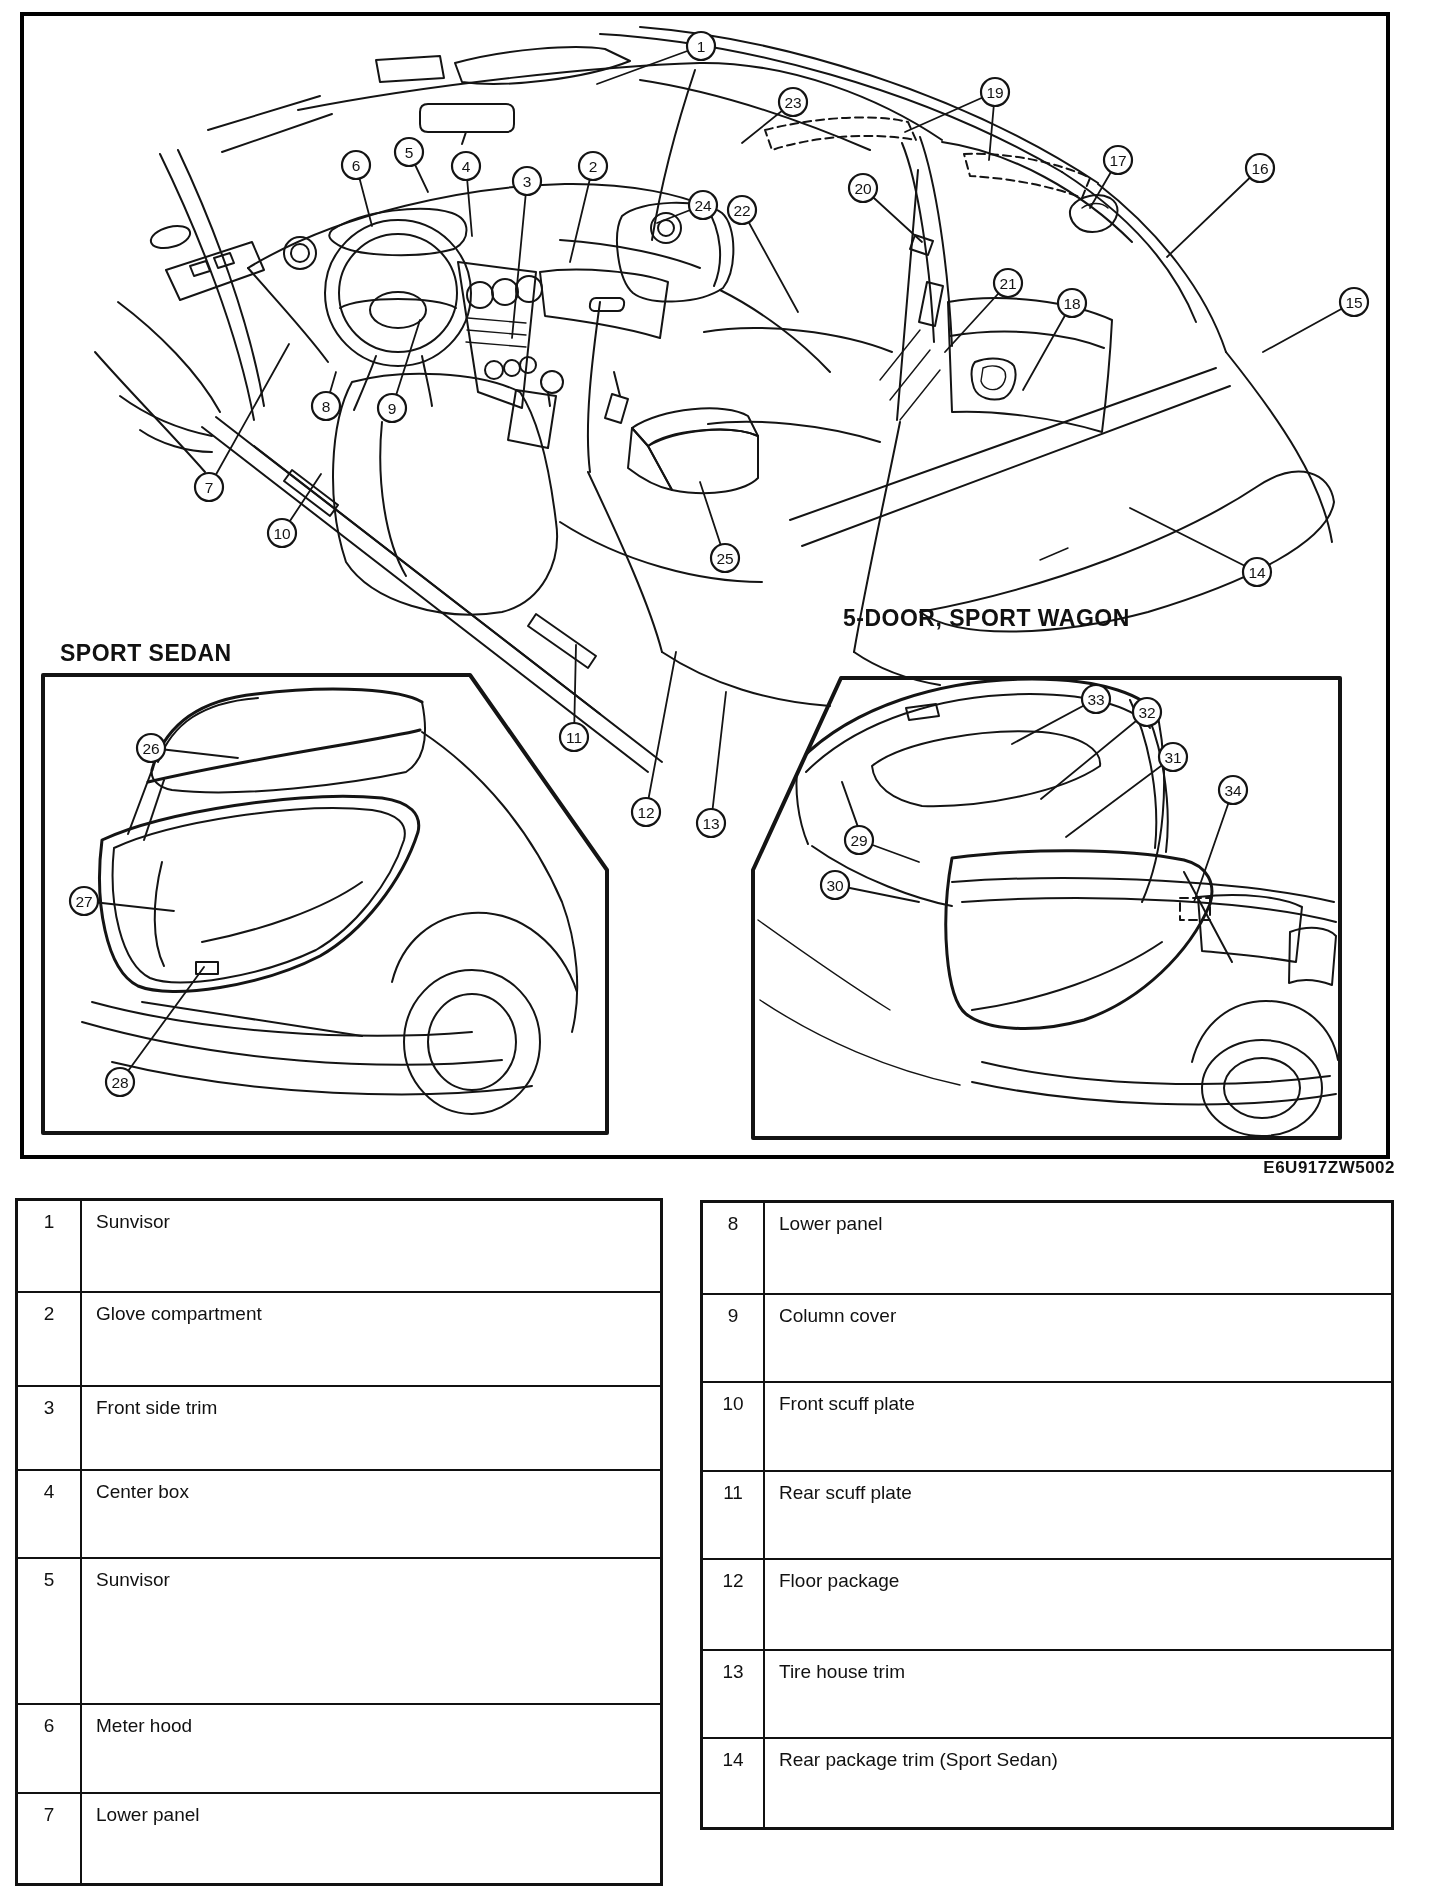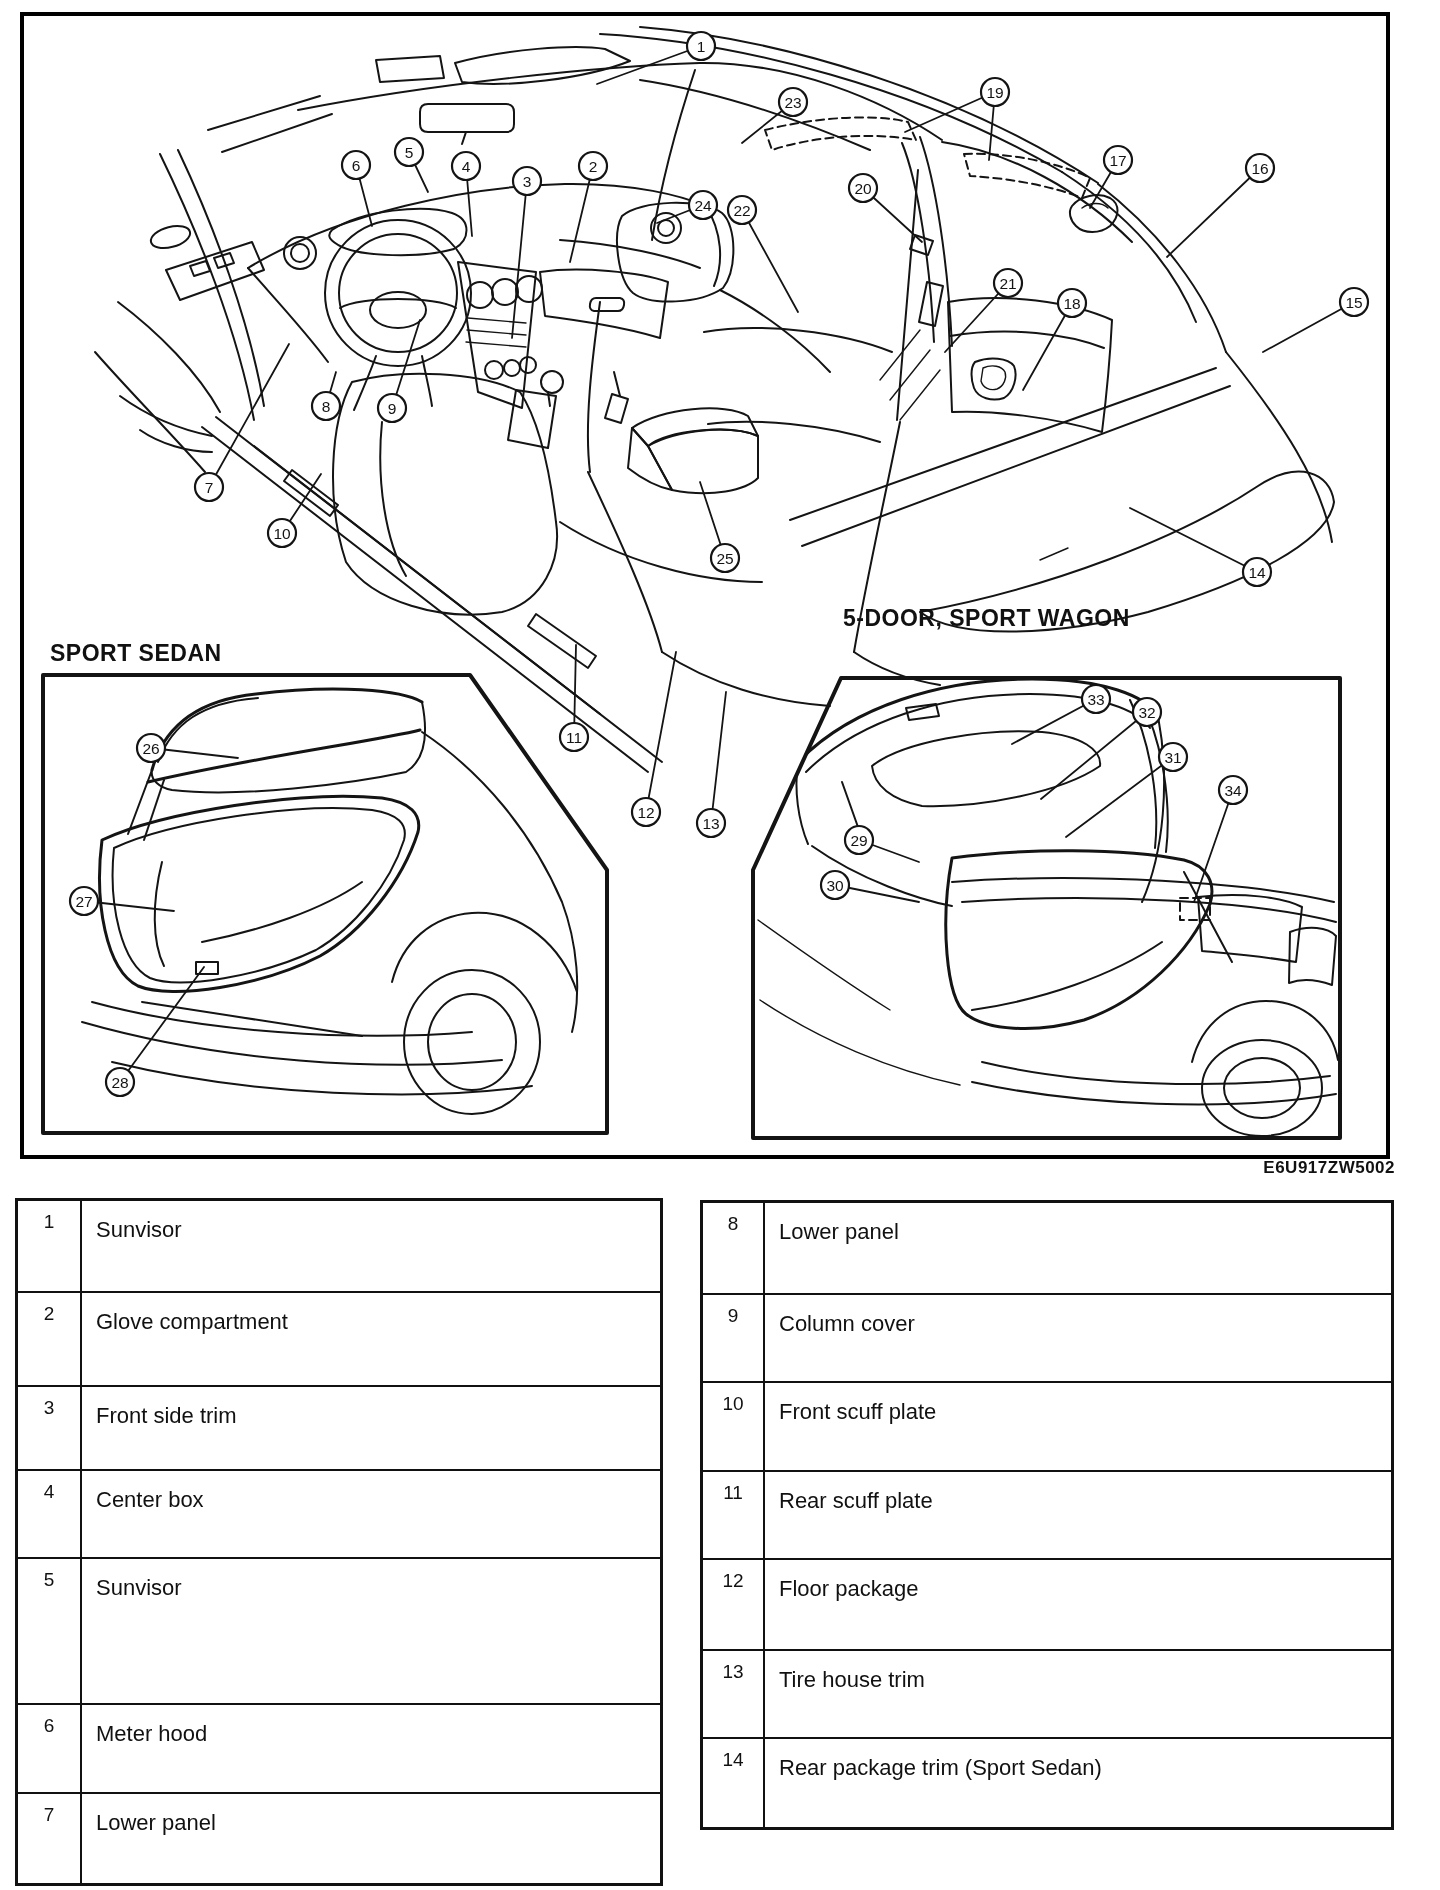--- a/index.html
+++ b/index.html
@@ -20,21 +20,21 @@
         font-size:15.5px;text-anchor:middle;}
   .inset-label{position:absolute;font-weight:bold;font-size:23px;letter-spacing:0.5px;
         white-space:nowrap;}
   .figure-code{position:absolute;right:45px;top:1158px;font-weight:bold;font-size:17px;
         letter-spacing:0.5px;}
   .ptable{position:absolute;border:3px solid #111;background:#fff;box-sizing:border-box;}
   .trow{display:flex;border-top:2px solid #111;box-sizing:border-box;}
   .trow:first-child{border-top:none;}
   .tnum{flex:0 0 auto;border-right:2px solid #111;text-align:center;
         padding-top:10px;font-size:19px;box-sizing:border-box;}
-  .tlbl{flex:1 1 auto;padding:16px 6px 0 14px;font-size:22px;box-sizing:border-box;}
+  .tlbl{flex:1 1 auto;padding:10px 6px 0 14px;font-size:19px;box-sizing:border-box;}
 </style>
 </head>
 <body>
 
 <div class="page">
 
   <div class="diagram-frame"></div>
 
   <svg class="art" viewBox="0 0 1440 1890">
     <defs>
@@ -390,21 +390,21 @@
           <text x="1096" y="704.5">33</text>
         </g>
         <g class="callout">
           <line x1="1233" y1="790" x2="1194" y2="902"></line>
           <circle cx="1233" cy="790" r="14"></circle>
           <text x="1233" y="795.5">34</text>
         </g>
       </g>
   </svg>
 
-  <div class="inset-label" style="left:50px;top:640px;">SPORT SEDAN</div>
+  <div class="inset-label" style="left:60px;top:640px;">SPORT SEDAN</div>
   <div class="inset-label" style="left:843px;top:605px;">5-DOOR, SPORT WAGON</div>
 
   <div class="figure-code">E6U917ZW5002</div>
 
   <div id="table-left" class="ptable" style="left:15px;top:1198px;width:648px;">
       <div class="trow" style="height: 90px;">
         <div class="tnum" style="width: 64px;">1</div>
         <div class="tlbl">Sunvisor</div>
       </div>
       <div class="trow" style="height: 94px;">

